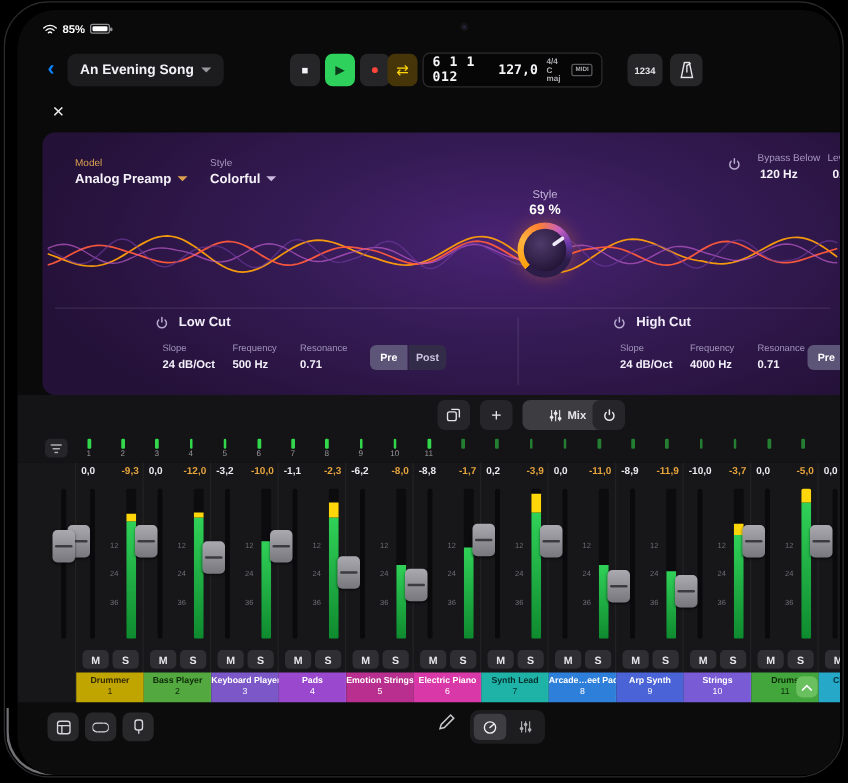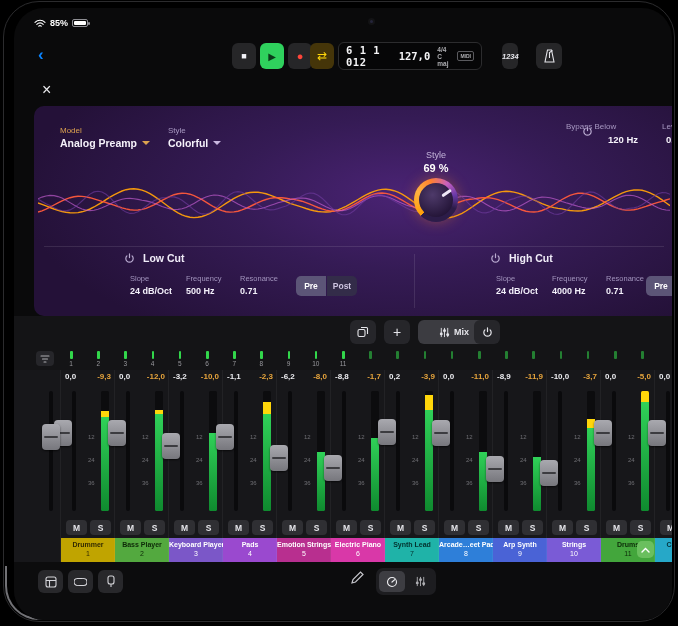--- a/index.html
+++ b/index.html
@@ -31,22 +31,22 @@
   .carat { width:0; height:0; border-left:4px solid transparent; border-right:4px solid transparent;
            border-top:4px solid #98989d; }
   .tbtn { position:absolute; top:1px; width:24px; height:26px; background:#262628; border-radius:6px;
           display:flex; align-items:center; justify-content:center; font-size:10px; border:none; }
   .lcd { left:324px; top:0; width:144px; height:28px; background:#060607; border:1px solid #2c2c2e;
          border-radius:6px; display:flex; align-items:center; padding:0 7px; gap:7px; }
   .lcd .pos { color:#f5f5f7; font-size:10.5px; font-weight:bold; letter-spacing:.5px; font-family:"DejaVu Sans Mono",monospace;}
   .lcd .tempo { color:#f5f5f7; font-size:10.5px; font-weight:bold; font-family:"DejaVu Sans Mono",monospace;}
   .lcd .sig { display:flex; flex-direction:column; line-height:7px; color:#aeaeb2; font-size:6.5px; font-weight:bold; }
   .midi-badge { color:#aeaeb2; border:1px solid #5a5a5e; border-radius:2px; font-size:5px; padding:1px 2px; font-weight:bold;}
-  .cntbtn { left:488px; top:1px; width:16px; height:26px; background:#262628; border-radius:6px; border:none;
-            color:#e5e5ea; font-size:7.5px; font-weight:bold;font-style:italic; }
+  .cntbtn { left:488px; top:1px; width:28px; height:26px; background:#262628; border-radius:6px; border:none;
+            color:#e5e5ea; font-size:7.5px; font-weight:bold; }
   .metrobtn { left:522px; top:1px; width:26px; height:26px; background:#262628; border-radius:6px; border:none;
               display:flex; align-items:center; justify-content:center; }
   
   .plughead { left:0; top:70px; width:658px; height:26px; }
   .xclose { left:28px; top:2px; color:#ededf0; font-size:16px; line-height:20px; background:none; border:none; }
   .plugpill { left:50px; top:0; height:24px; background:#26262a; border-radius:7px; display:flex; align-items:center; }
   .plugpower { width:30px; height:24px; background:#4b53d8; border-radius:7px; border:none;
                display:flex; align-items:center; justify-content:center; }
   .plugname { color:#f2f2f7; font-size:11px; font-weight:bold; padding:0 12px 0 10px; }
   
@@ -145,20 +145,24 @@
             <path d="M1 3.4a7 7 0 0 1 10 0M2.8 5.3a4.4 4.4 0 0 1 6.4 0M4.7 7.2a1.8 1.8 0 0 1 2.6 0" stroke="#fff" stroke-width="1.1" fill="none" stroke-linecap="round"></path>
           </svg>
         <span>85%</span>
         <span class="battery"></span>
       </div>
       <div class="abs camera"></div>
     </div>
 
     <div class="abs toolbar">
       <span class="abs backchev">‹</span>
+      <div class="abs songpill">
+        <span>An Evening Song</span>
+        <span class="carat"></span>
+      </div>
       <button class="tbtn" style="left:218px">
           <span style="color:#f2f2f7;font-size:9px">■</span>
         </button>
       <button class="tbtn" style="left:246px;background:#2fd15d">
           <span style="color:#0b3a1a;font-size:10px">▶</span>
         </button>
       <button class="tbtn" style="left:274px">
           <span style="color:#ff453a;font-size:11px">●</span>
         </button>
       <button class="tbtn" style="left:296px;background:#453509">
@@ -195,21 +199,21 @@
       <div class="plabel" style="left:134px;top:20px">Style</div>
       <div class="pvalue" style="left:134px;top:31px">
         <span>Colorful</span>
         <span class="carat"></span>
       </div>
 
       <svg style="position:absolute;left:548px;top:20px" width="11" height="11" viewBox="0 0 12 12">
           <path d="M6 1v4" stroke="#b9abd0" stroke-width="1.3" stroke-linecap="round"></path>
           <path d="M3.2 3.2a4 4 0 1 0 5.6 0" stroke="#b9abd0" stroke-width="1.3" fill="none" stroke-linecap="round"></path>
         </svg>
-      <div class="plabel" style="left:532px;top:16px">Bypass Below</div>
+      <div class="plabel" style="left:572px;top:16px">Bypass Below</div>
       <div class="pvalue" style="left:574px;top:28px;font-size:9.5px">120 Hz</div>
       <div class="plabel" style="left:628px;top:16px">Level</div>
       <div class="pvalue" style="left:632px;top:28px;font-size:9.5px">0.0</div>
 
       <div class="waves">
         <svg width="632" height="74" viewBox="0 0 632 74">
             <path d="M0 37.0 L4 38.4 L8 39.9 L12 41.5 L16 43.0 L20 44.3 L24 45.5 L28 46.3 L32 46.8 L36 46.9 L40 46.6 L44 45.8 L48 44.6 L52 43.0 L56 41.0 L60 38.7 L64 36.3 L68 33.7 L72 31.2 L76 28.9 L80 26.8 L84 25.0 L88 23.7 L92 23.0 L96 22.8 L100 23.2 L104 24.1 L108 25.6 L112 27.7 L116 30.1 L120 32.8 L124 35.8 L128 38.7 L132 41.7 L136 44.4 L140 46.8 L144 48.8 L148 50.3 L152 51.3 L156 51.6 L160 51.3 L164 50.5 L168 49.1 L172 47.3 L176 45.1 L180 42.6 L184 40.0 L188 37.3 L192 34.8 L196 32.4 L200 30.3 L204 28.6 L208 27.3 L212 26.5 L216 26.2 L220 26.3 L224 26.9 L228 27.8 L232 29.1 L236 30.6 L240 32.2 L244 34.0 L248 35.7 L252 37.3 L256 38.7 L260 39.9 L264 41.1 L268 42.5 L272 43.7 L276 44.7 L280 45.5 L284 45.9 L288 46.0 L292 45.7 L296 44.9 L300 43.8 L304 42.2 L308 40.4 L312 38.2 L316 35.9 L320 33.5 L324 31.2 L328 28.9 L332 27.0 L336 25.3 L340 24.1 L344 23.4 L348 23.3 L352 23.7 L356 24.7 L360 26.2 L364 28.2 L368 30.6 L372 33.4 L376 36.3 L380 39.2 L384 42.1 L388 44.8 L392 47.2 L396 49.2 L400 50.7 L404 51.6 L408 51.9 L412 51.5 L416 50.6 L420 49.2 L424 47.3 L428 45.0 L432 42.4 L436 39.6 L440 36.9 L444 34.2 L448 31.7 L452 29.6 L456 27.8 L460 26.5 L464 25.6 L468 25.3 L472 25.5 L476 26.1 L480 27.2 L484 28.5 L488 30.2 L492 32.0 L496 33.9 L500 35.8 L504 37.6 L508 39.2 L512 40.6 L516 41.6 L520 42.4 L524 42.9 L528 43.9 L532 44.5 L536 44.9 L540 45.0 L544 44.7 L548 44.0 L552 42.9 L556 41.5 L560 39.8 L564 37.8 L568 35.6 L572 33.4 L576 31.2 L580 29.1 L584 27.2 L588 25.7 L592 24.6 L596 24.0 L600 23.9 L604 24.3 L608 25.3 L612 26.8 L616 28.8 L620 31.2 L624 33.9 L628 36.8 L632 39.7" fill="none" stroke="#ff9f0a" stroke-width="1.4" opacity="0.95"></path>
             <path d="M0 46.0 L4 44.8 L8 43.1 L12 41.2 L16 39.0 L20 36.8 L24 34.8 L28 33.1 L32 31.7 L36 30.8 L40 30.3 L44 30.4 L48 30.9 L52 31.7 L56 32.8 L60 34.1 L64 35.4 L68 36.5 L72 37.8 L76 39.1 L80 40.5 L84 41.8 L88 42.9 L92 43.7 L96 44.1 L100 44.0 L104 43.4 L108 42.3 L112 40.7 L116 38.8 L120 36.7 L124 34.4 L128 32.3 L132 30.3 L136 28.7 L140 27.7 L144 27.2 L148 27.4 L152 28.2 L156 29.6 L160 31.5 L164 33.7 L168 36.2 L172 38.7 L176 41.0 L180 43.0 L184 44.6 L188 45.7 L192 46.1 L196 45.9 L200 45.2 L204 43.9 L208 42.3 L212 40.5 L216 38.5 L220 36.6 L224 34.9 L228 33.5 L232 32.4 L236 31.8 L240 31.6 L244 31.8 L248 32.3 L252 33.0 L256 33.4 L260 34.2 L264 35.2 L268 36.6 L272 38.2 L276 39.8 L280 41.5 L284 42.9 L288 44.1 L292 44.9 L296 45.2 L300 44.9 L304 44.1 L308 42.7 L312 40.9 L316 38.7 L320 36.3 L324 33.9 L328 31.7 L332 29.7 L336 28.2 L340 27.3 L344 27.0 L348 27.4 L352 28.3 L356 29.9 L360 31.9 L364 34.1 L368 36.5 L372 38.9 L376 41.1 L380 42.9 L384 44.2 L388 45.0 L392 45.2 L396 44.9 L400 44.1 L404 42.9 L408 41.4 L412 39.7 L416 38.1 L420 36.5 L424 35.1 L428 34.0 L432 33.3 L436 32.9 L440 32.3 L444 31.8 L448 31.7 L452 31.9 L456 32.6 L460 33.6 L464 35.1 L468 36.8 L472 38.7 L476 40.6 L480 42.4 L484 44.0 L488 45.2 L492 45.9 L496 46.0 L500 45.6 L504 44.5 L508 42.9 L512 40.8 L516 38.5 L520 36.0 L524 33.5 L528 31.3 L532 29.4 L536 28.1 L540 27.3 L544 27.2 L548 27.7 L552 28.8 L556 30.4 L560 32.4 L564 34.6 L568 36.9 L572 39.0 L576 40.9 L580 42.4 L584 43.5 L588 44.1 L592 44.1 L596 43.7 L600 42.9 L604 41.7 L608 40.4 L612 39.0 L616 37.7 L620 36.4 L624 35.3 L628 34.0 L632 32.8" fill="none" stroke="#ff5a3c" stroke-width="1.4" opacity="0.95"></path>
             <path d="M0 32.8 L4 31.1 L8 30.0 L12 29.4 L16 29.6 L20 30.6 L24 32.1 L28 34.2 L32 36.6 L36 39.0 L40 41.2 L44 43.0 L48 44.1 L52 44.6 L56 44.3 L60 43.3 L64 41.8 L68 40.0 L72 38.0 L76 36.1 L80 34.5 L84 33.2 L88 32.5 L92 32.4 L96 32.7 L100 33.4 L104 34.3 L108 34.9 L112 35.9 L116 37.2 L120 38.8 L124 40.4 L128 41.8 L132 42.9 L136 43.5 L140 43.4 L144 42.8 L148 41.4 L152 39.6 L156 37.4 L160 35.1 L164 32.8 L168 31.0 L172 29.7 L176 29.0 L180 29.2 L184 30.1 L188 31.6 L192 33.6 L196 35.8 L200 38.1 L204 40.1 L208 41.7 L212 42.8 L216 43.2 L220 43.0 L224 42.2 L228 41.1 L232 39.6 L236 38.2 L240 36.8 L244 35.7 L248 34.7 L252 33.6 L256 32.7 L260 32.1 L264 32.0 L268 32.4 L272 33.4 L276 34.8 L280 36.7 L284 38.7 L288 40.7 L292 42.5 L296 43.9 L300 44.6 L304 44.6 L308 43.9 L312 42.5 L316 40.5 L320 38.2 L324 35.8 L328 33.5 L332 31.6 L336 30.3 L340 29.7 L344 29.7 L348 30.5 L352 31.8 L356 33.5 L360 35.4 L364 37.3 L368 38.9 L372 40.2 L376 41.0 L380 41.3 L384 41.1 L388 40.6 L392 40.2 L396 39.6 L400 38.6 L404 37.3 L408 35.7 L412 34.0 L416 32.4 L420 31.2 L424 30.4 L428 30.2 L432 30.7 L436 31.9 L440 33.7 L444 35.8 L448 38.2 L452 40.5 L456 42.5 L460 44.0 L464 44.8 L468 44.9 L472 44.2 L476 42.9 L480 41.0 L484 38.9 L488 36.7 L492 34.6 L496 32.9 L500 31.7 L504 31.1 L508 31.2 L512 31.8 L516 32.8 L520 34.1 L524 35.5 L528 36.8 L532 37.9 L536 39.1 L540 40.3 L544 41.3 L548 42.1 L552 42.4 L556 42.1 L560 41.2 L564 39.9 L568 38.0 L572 36.0 L576 33.8 L580 31.9 L584 30.4 L588 29.4 L592 29.2 L596 29.7 L600 30.9 L604 32.7 L608 35.0 L612 37.4 L616 39.7 L620 41.7 L624 43.2 L628 44.0 L632 44.2" fill="none" stroke="#c95fd6" stroke-width="1.1" opacity="0.65"></path>
             <path d="M0 33.0 L4 35.5 L8 37.8 L12 39.6 L16 41.8 L20 43.6 L24 44.8 L28 44.9 L32 43.9 L36 41.8 L40 38.7 L44 35.0 L48 31.3 L52 28.1 L56 25.9 L60 25.2 L64 26.0 L68 28.3 L72 31.7 L76 35.8 L80 39.9 L84 43.6 L88 46.1 L92 47.4 L96 47.2 L100 45.7 L104 43.3 L108 40.3 L112 37.3 L116 34.7 L120 32.9 L124 31.9 L128 31.5 L132 30.8 L136 30.9 L140 32.1 L144 34.3 L148 37.2 L152 40.5 L156 43.8 L160 46.4 L164 47.9 L168 48.0 L172 46.7 L176 43.9 L180 40.2 L184 36.0 L188 31.9 L192 28.5 L196 26.3 L200 25.6 L204 26.3 L208 28.4 L212 31.5 L216 35.0 L220 38.4 L224 41.2 L228 43.1 L232 43.9 L236 43.7 L240 42.6 L244 41.2 L248 40.0 L252 38.0 L256 35.4 L260 32.6 L264 29.9 L268 27.9 L272 27.0 L276 27.4 L280 29.2 L284 32.2 L288 36.0 L292 40.2 L296 44.0 L300 47.0 L304 48.7 L308 48.8 L312 47.4 L316 44.7 L320 41.1 L324 37.2 L328 33.6 L332 30.7 L336 28.9 L340 28.4 L344 29.1 L348 30.6 L352 32.8 L356 35.1 L360 37.2 L364 39.4 L368 41.7 L372 43.8 L376 45.2 L380 45.6 L384 44.8 L388 42.7 L392 39.6 L396 35.9 L400 32.0 L404 28.6 L408 26.2 L412 25.1 L416 25.6 L420 27.6 L424 30.8 L428 34.8 L432 38.9 L436 42.6 L440 45.3 L444 46.8 L448 46.9 L452 45.7 L456 43.5 L460 40.8 L464 38.0 L468 35.5 L472 33.6 L476 32.6 L480 31.1 L484 30.2 L488 30.2 L492 31.3 L496 33.4 L500 36.4 L504 39.8 L508 43.3 L512 46.2 L516 48.0 L520 48.4 L524 47.3 L528 44.8 L532 41.2 L536 37.0 L540 32.9 L544 29.3 L548 26.9 L552 25.9 L556 26.4 L560 28.2 L564 31.0 L568 34.2 L572 37.5 L576 40.3 L580 42.3 L584 43.2 L588 43.1 L592 42.3 L596 41.9 L600 40.8 L604 38.7 L608 36.0 L612 33.0 L616 30.1 L620 27.8 L624 26.6 L628 26.8 L632 28.3" fill="none" stroke="#6e3a9e" stroke-width="1.1" opacity="0.65"></path>

